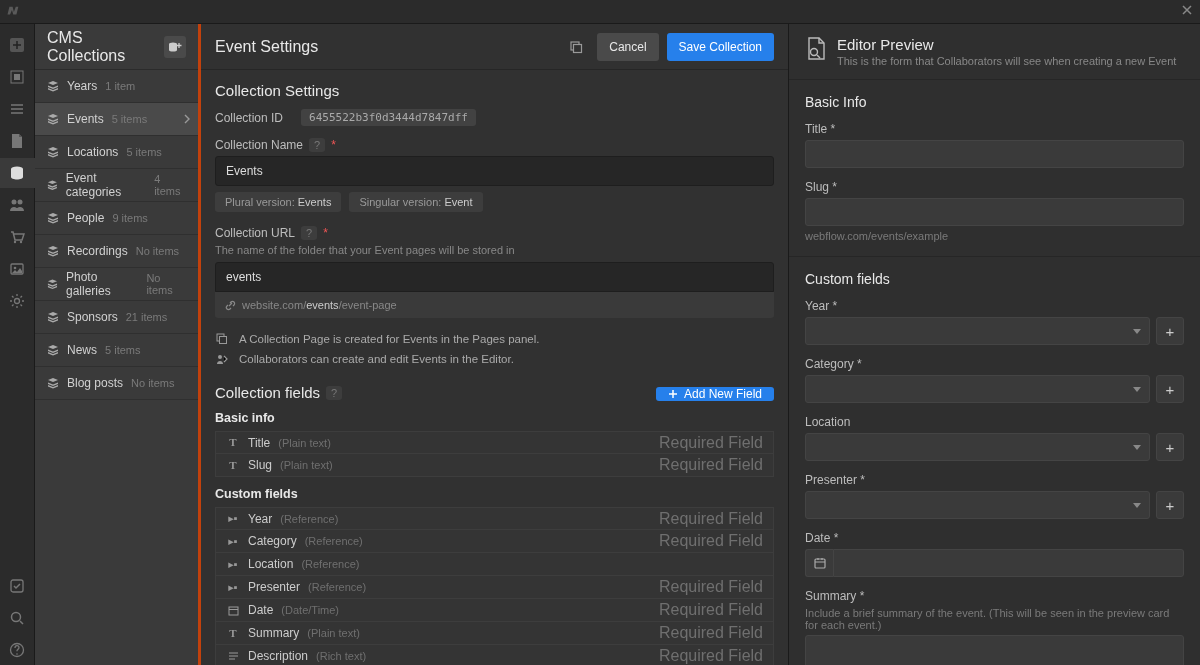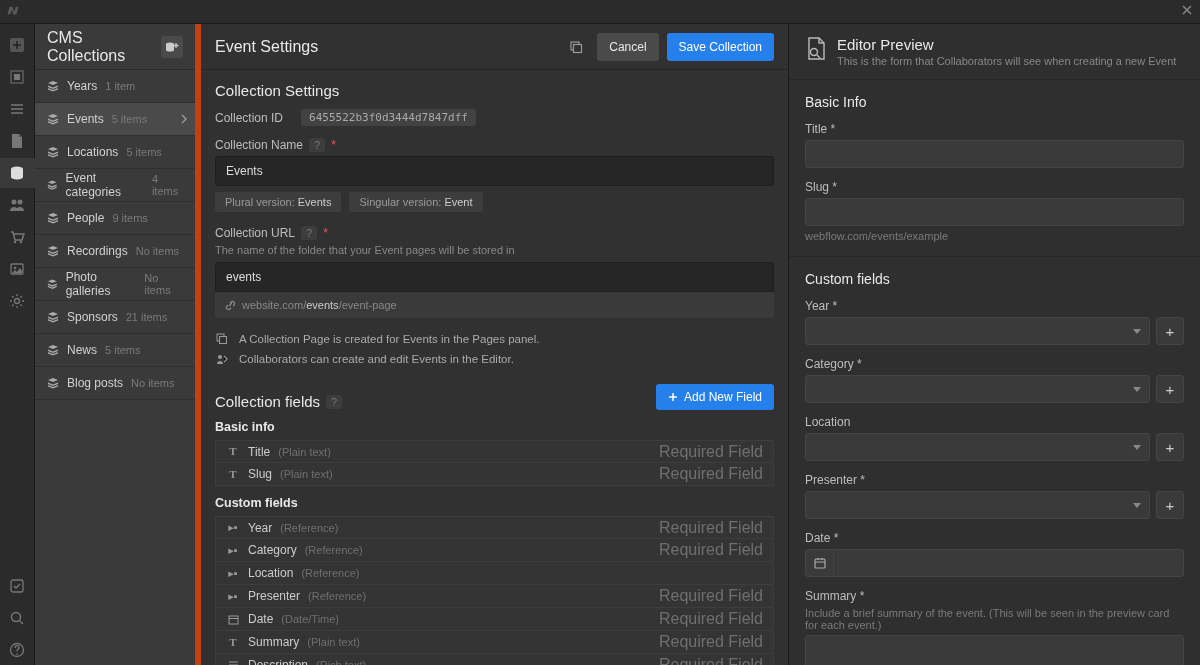--- a/index.html
+++ b/index.html
@@ -57,21 +57,21 @@
   .iconbar .slot.active {
     background: #3a3a3a;
     color: #e8e8e8;
   }
   .iconbar .spacer { flex: 1; }
 
   
   .collections {
     width: 166px;
     background: #3a3a3a;
-    border-right: 6px solid #c2410c;
+    border-right: 3px solid #c2410c;
     display: flex;
     flex-direction: column;
   }
   .collections-header {
     height: 46px;
     display: flex;
     align-items: center;
     padding: 0 12px;
     color: #e8e8e8;
     font-size: 16px;
@@ -226,21 +226,21 @@
     color: #aaa;
     margin-bottom: 6px;
   }
 
   .fields-header {
     display: flex;
     align-items: flex-end;
     margin-top: 18px;
     margin-bottom: 6px;
   }
-  .fields-header .btn.blue { margin-left: auto; height: 26px; }
+  .fields-header .btn.blue { margin-left: auto; height: 14px; }
 
   .group-label {
     font-size: 12.5px;
     color: #e8e8e8;
     font-weight: 600;
     margin: 10px 0 6px 0;
   }
   .field-row {
     height: 23px;
     display: flex;

